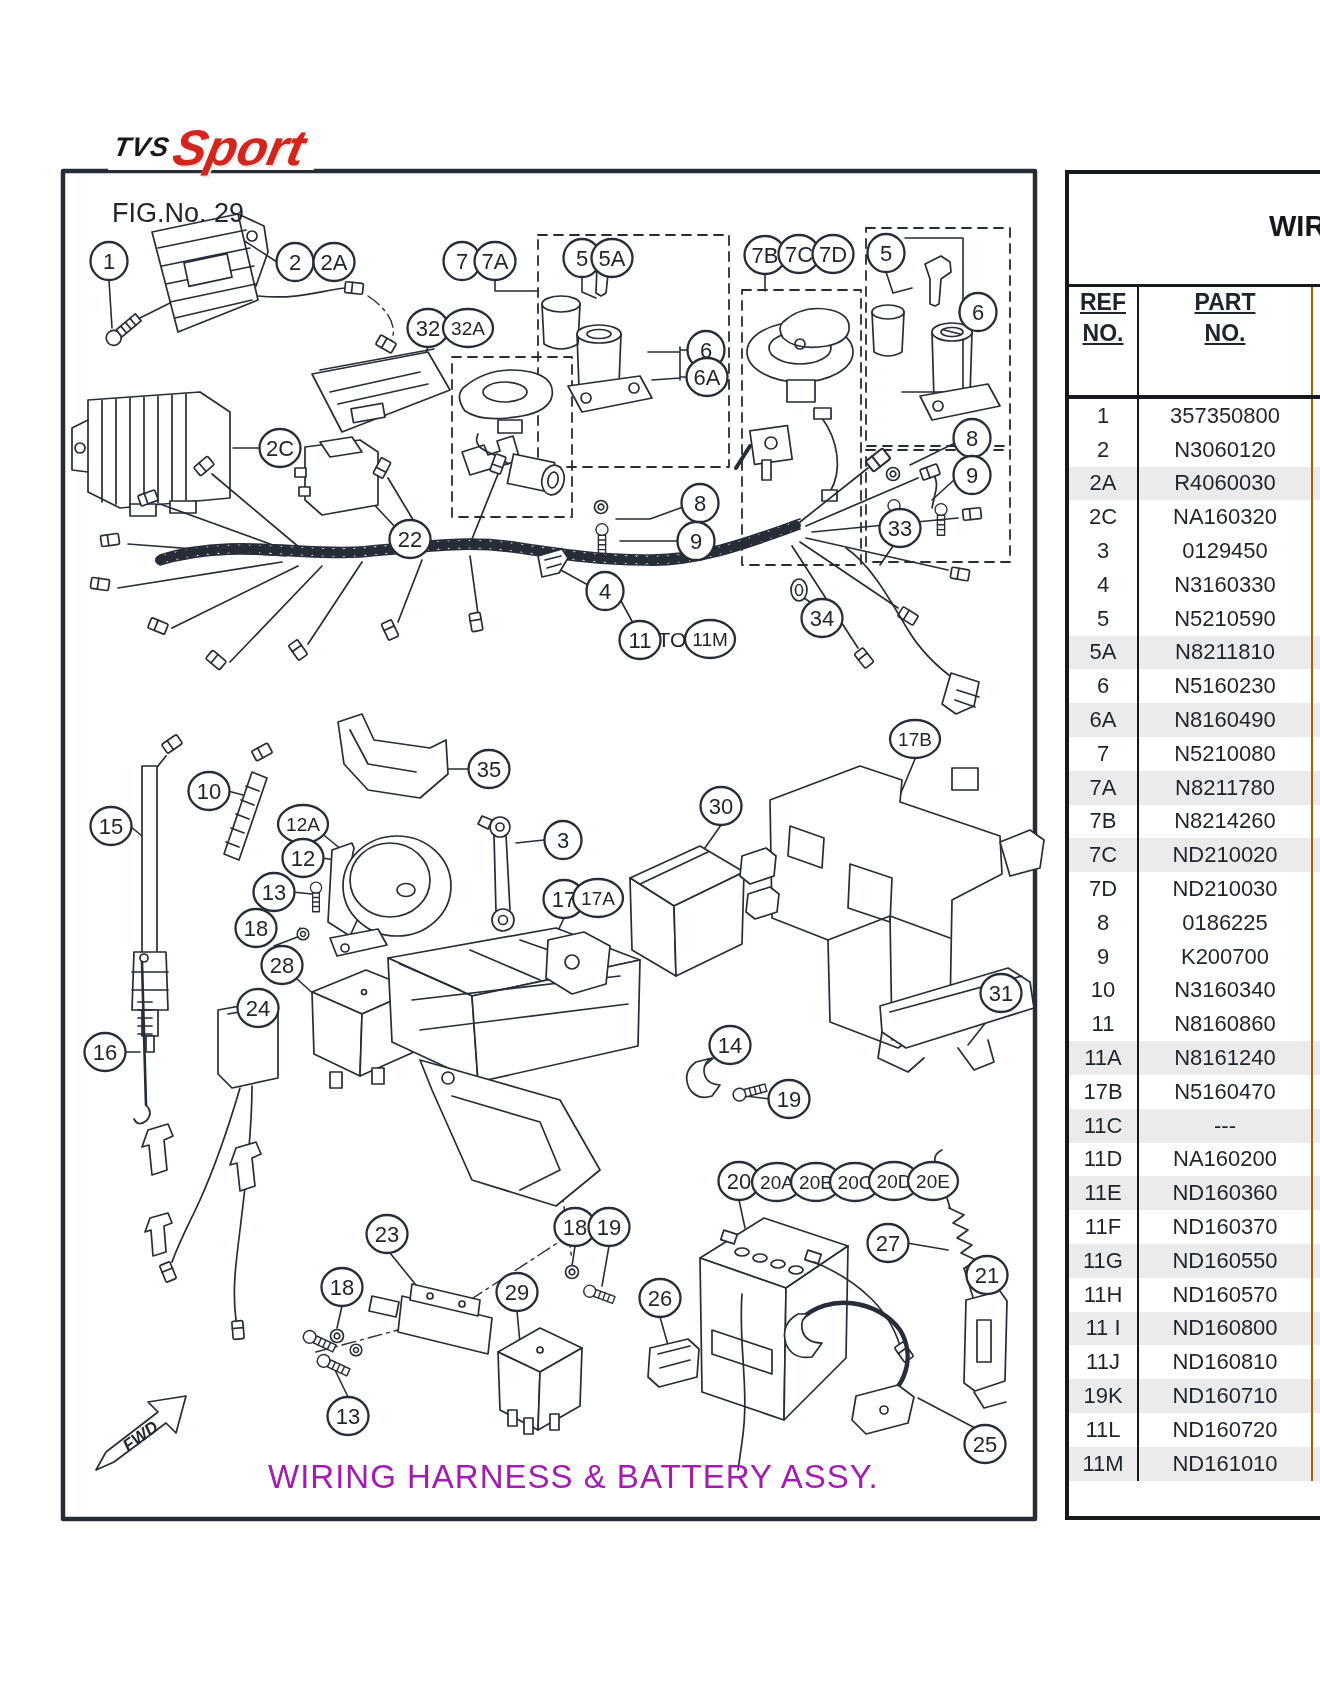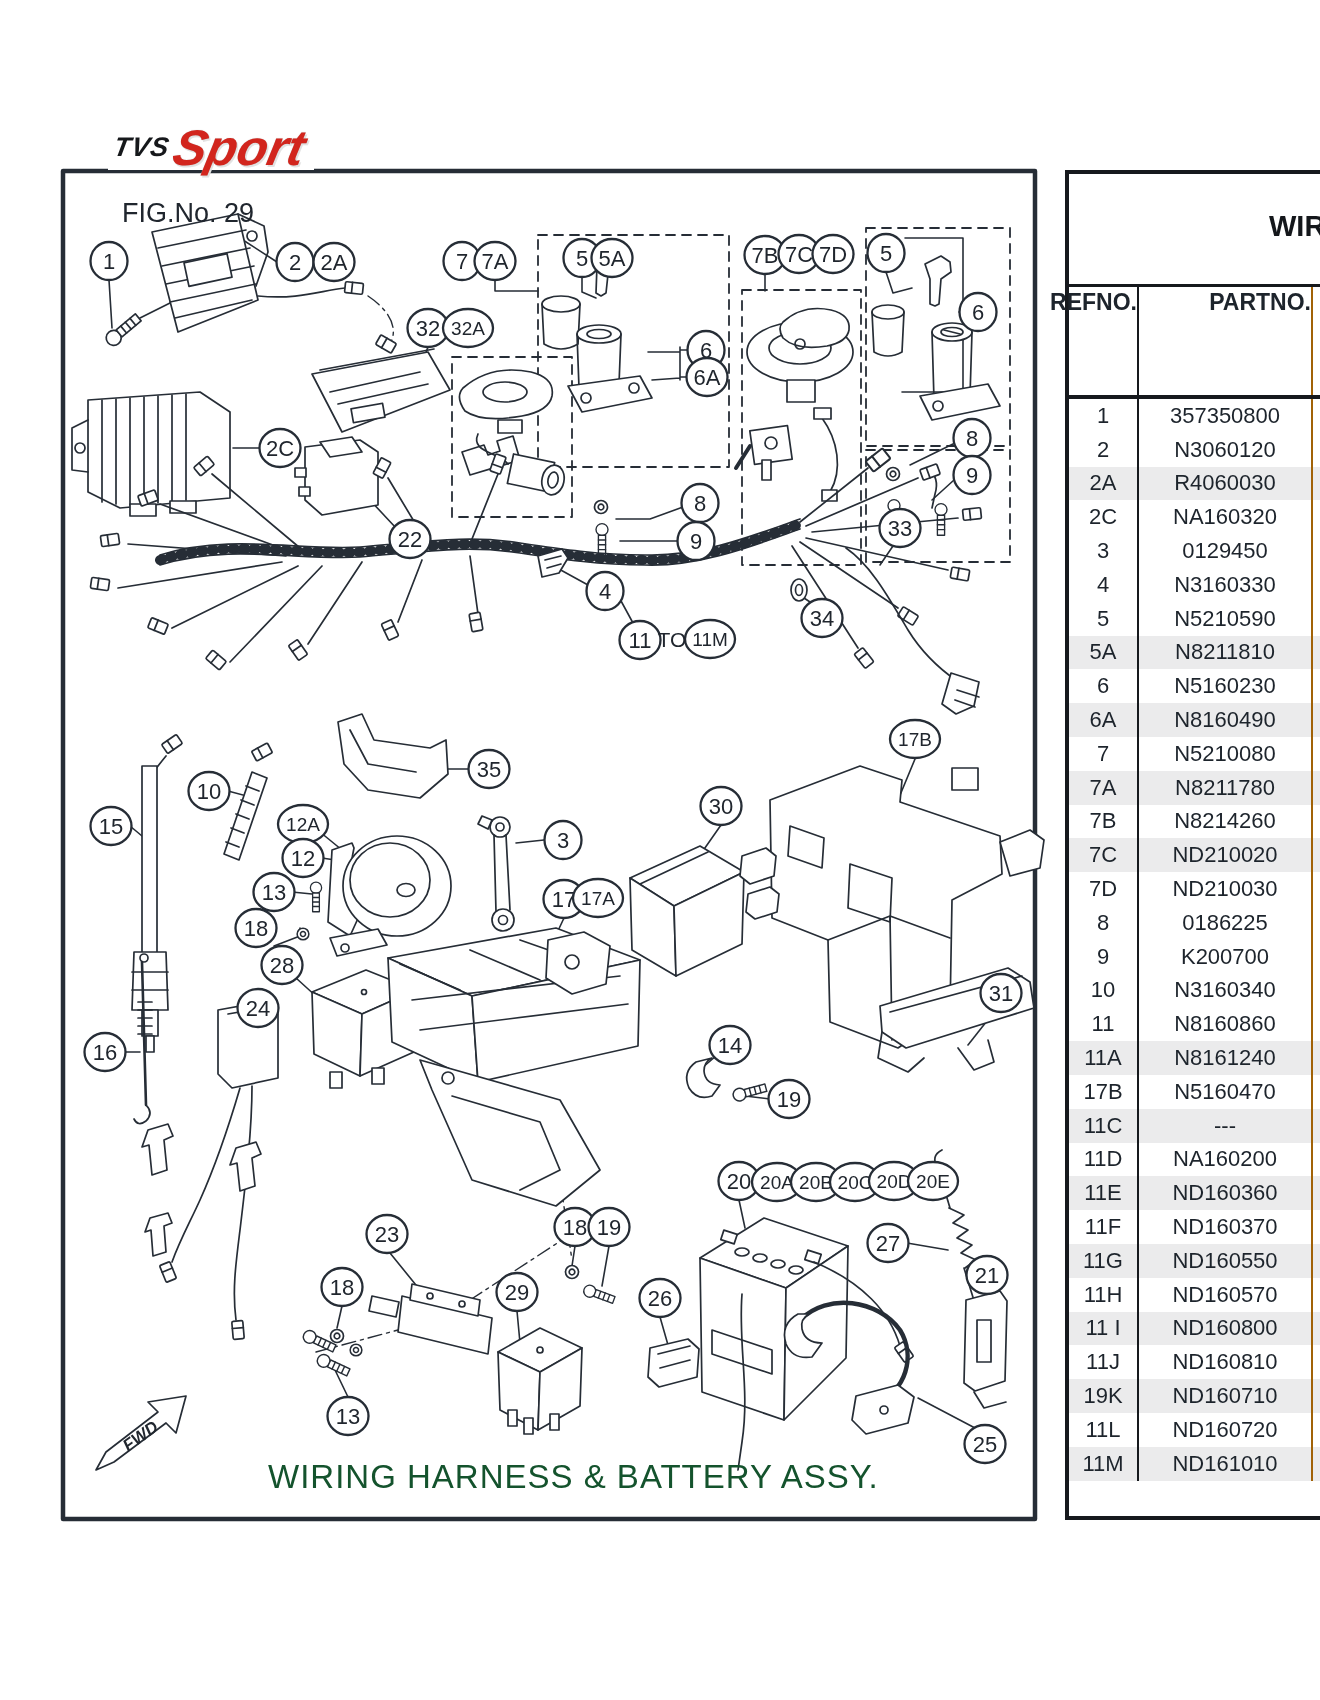--- a/index.html
+++ b/index.html
@@ -7,31 +7,31 @@
         font-family:"Liberation Sans",sans-serif;color:#1d242c;}
   svg{position:absolute;left:0;top:0;}
   .overlay{position:absolute;}
   
   .logo{left:108px;top:124px;padding:2px 10px 0 6px;background:#fff;display:flex;align-items:flex-start;}
   .logo .tvs{font-size:27px;font-weight:bold;font-style:italic;letter-spacing:1px;color:#16181b;
              transform:skewX(-10deg);margin-top:6px;}
   .logo .sport{font-size:50px;font-weight:bold;font-style:italic;line-height:44px;
                color:#d2251d;transform:skewX(-12deg);margin-left:4px;
                text-shadow:0 0 1px #bdbdbd, 2px 2px 0 #e3e3e3;}
-  .fig-label{left:122px;top:198px;font-size:27px;color:#20262e;}
+  .fig-label{left:112px;top:198px;font-size:27px;color:#20262e;}
   .diagram-title{left:268px;top:1458px;width:580px;text-align:center;font-size:33px;
-                 letter-spacing:1px;color:#14532d;white-space:nowrap;}
+                 letter-spacing:1px;color:#a21caf;white-space:nowrap;}
   
   .parts-table{position:absolute;left:1065px;top:170px;width:470px;height:1350px;
                border:4px solid #16191d;border-right:none;box-sizing:border-box;background:#fff;}
   .pt-title{position:relative;height:110px;border-bottom:3px solid #16191d;}
   .pt-title span{position:absolute;left:200px;top:36px;font-size:29px;font-weight:bold;color:#14171b;}
   .pt-head{display:flex;height:108px;border-bottom:4px solid #16191d;font-weight:bold;
            font-size:23px;text-align:center;}
-  .pt-head .hc{display:flex;flex-direction:row;justify-content:flex-end;line-height:1.35;}
+  .pt-head .hc{display:flex;flex-direction:column;justify-content:flex-start;line-height:1.35;text-decoration:underline;}
   .col-ref{width:68px;border-right:2px solid #16191d;flex:none;}
   .col-part{width:172px;border-right:2px solid #a16207;flex:none;}
   .col-rest{flex:1;}
   .pt-rows{font-size:22px;}
   .pt-row{display:flex;height:33.8px;align-items:center;text-align:center;}
   .pt-row.shaded{background:#ebebec;}
   .pt-row .col-ref,.pt-row .col-part{height:100%;display:flex;align-items:center;justify-content:center;}
   
 </style>
 </head>

